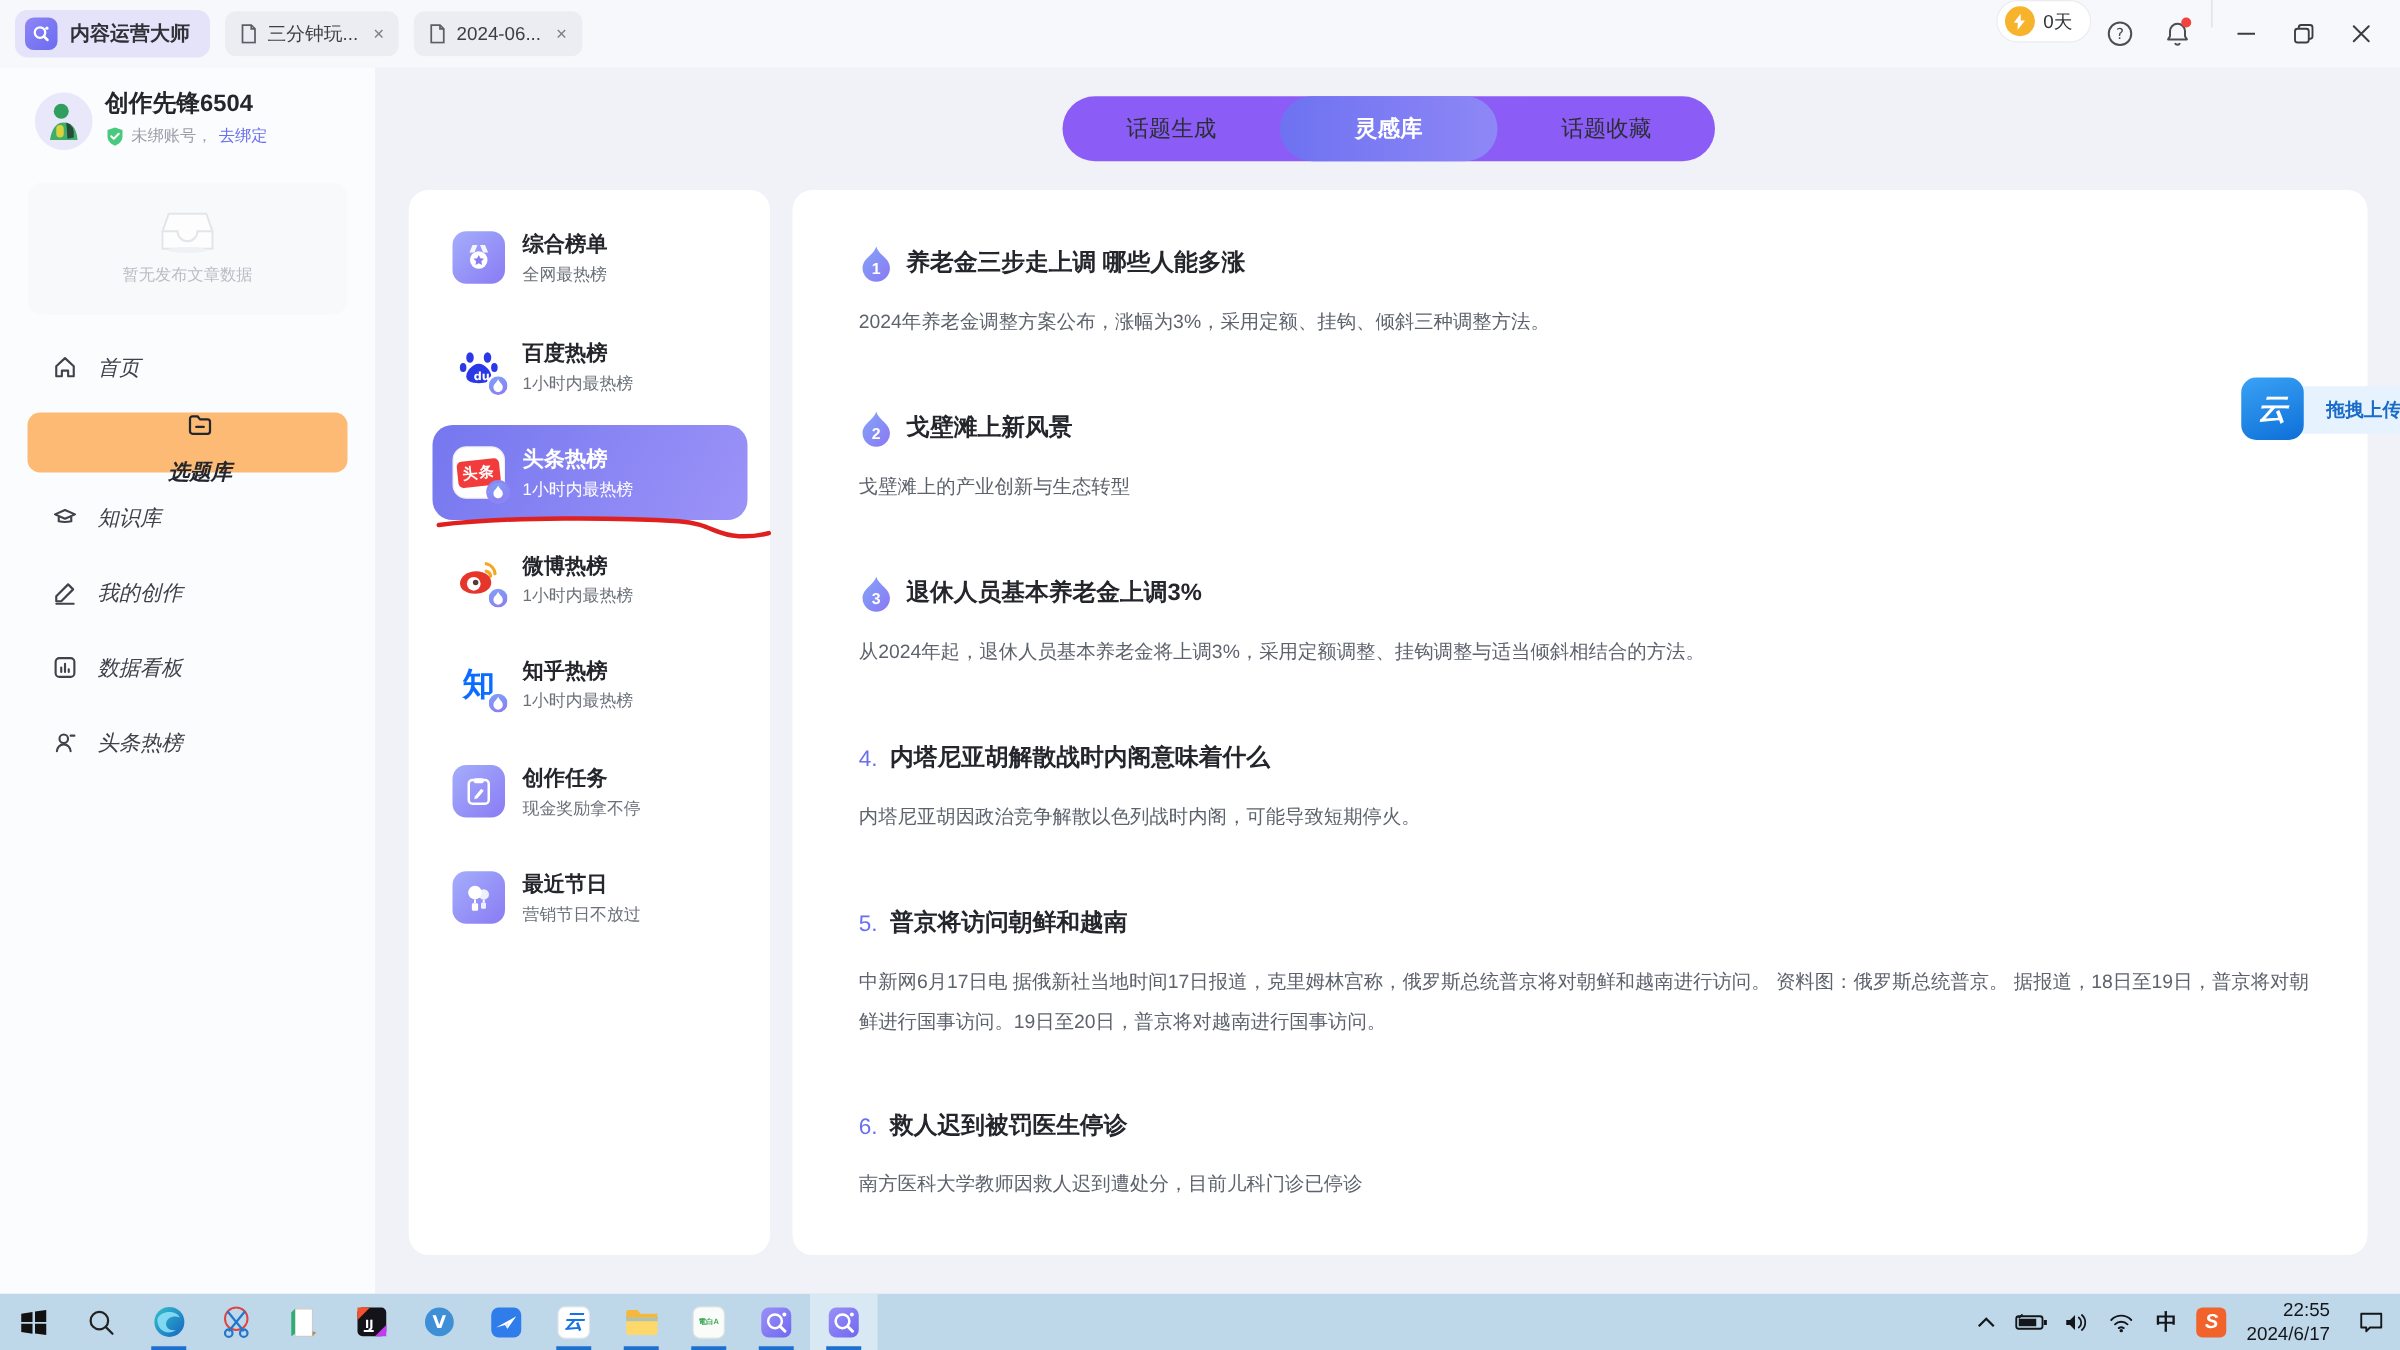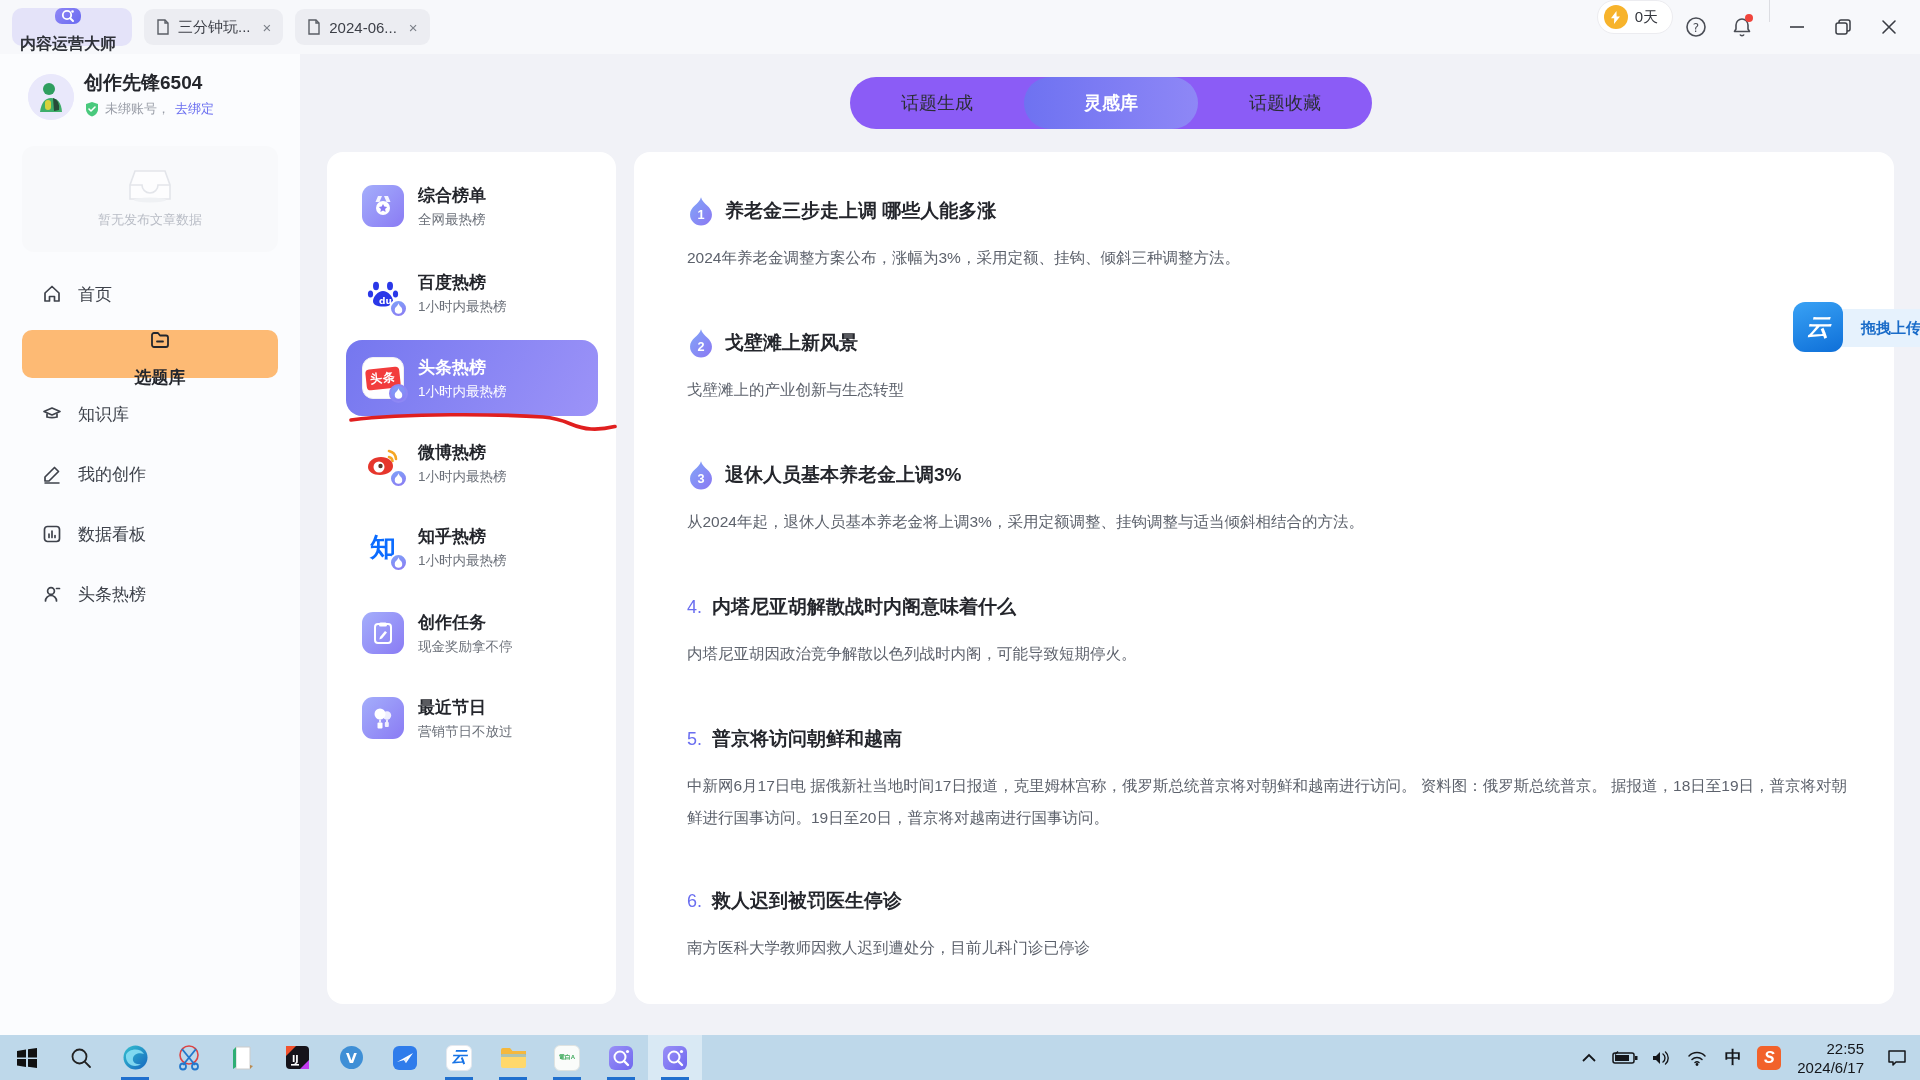--- a/index.html
+++ b/index.html
@@ -2,21 +2,21 @@
 <html><head>
 <meta charset="utf-8">
 <style>
   html,body{margin:0;padding:0;background:#dfe2ea;}
   *{box-sizing:border-box;}
   .screen{position:relative;width:1920px;height:1080px;background:#f1f2f7;
     font-family:"Liberation Sans","DejaVu Sans",sans-serif;overflow:hidden;color:#23262d;}
 
   
   .titlebar{position:absolute;left:0;top:0;width:1920px;height:54px;background:#f7f8fb;display:flex;align-items:center;}
-  .app-pill{display:flex;align-items:center;gap:10px;height:38px;margin-left:12px;padding:0 16px 0 8px;background:#e4e3f9;border-radius:10px;flex-direction:column;}
+  .app-pill{display:flex;align-items:center;gap:10px;height:38px;margin-left:12px;padding:0 16px 0 8px;background:#e4e3f9;border-radius:10px;}
   .app-logo{width:26px;height:26px;border-radius:7px;background:linear-gradient(135deg,#8f86f6,#6a6bf0);display:flex;align-items:center;justify-content:center;}
   .app-pill .t{font-size:16px;font-weight:bold;color:#2e3138;}
   .doc-tab{display:flex;align-items:center;gap:8px;height:36px;margin-left:12px;padding:0 12px;background:#ecedf2;border-radius:9px;font-size:15px;color:#3c3f47;}
   .doc-tab .x{color:#7b7f88;font-size:15px;margin-left:4px;cursor:default;}
   .tb-right{position:absolute;right:0;top:0;height:54px;display:flex;align-items:flex-start;}
   .days-pill{display:flex;align-items:center;gap:7px;height:34px;padding:0 14px 0 6px;background:#fff;border:1px solid #ececf0;border-radius:18px;font-size:15px;color:#33363d;}
   .bolt-circle{width:24px;height:24px;border-radius:50%;background:#f7b32b;display:flex;align-items:center;justify-content:center;}
   .tb-ic{width:46px;height:54px;display:flex;align-items:center;justify-content:center;position:relative;}
   .tb-divider{width:1px;height:22px;background:#dcdde2;margin:0 4px;}
   .bell-dot{position:absolute;top:14px;right:12px;width:8px;height:8px;border-radius:50%;background:#f0443c;}
@@ -24,21 +24,21 @@
   
   .sidebar{position:absolute;left:0;top:54px;width:300px;height:981px;background:#fbfcfe;}
   .avatar{position:absolute;left:28px;top:20px;width:46px;height:46px;border-radius:50%;background:#e9e8fb;overflow:hidden;}
   .u-name{position:absolute;left:84px;top:16px;font-size:19px;font-weight:bold;color:#24262c;}
   .u-bind{position:absolute;left:84px;top:46px;font-size:13px;color:#9a9ea8;display:flex;align-items:center;gap:5px;}
   .u-bind .link{color:#6a6ef0;}
   .empty-card{position:absolute;left:22px;top:92px;width:256px;height:106px;background:#f8f9fb;border-radius:12px;
     display:flex;flex-direction:column;align-items:center;justify-content:center;gap:8px;}
   .empty-card .txt{font-size:13px;color:#b9bdc6;}
   .nav{position:absolute;left:22px;top:216px;width:256px;}
-  .nav-item{height:48px;margin-bottom:12px;border-radius:10px;display:flex;align-items:center;padding-left:20px;gap:16px;font-size:17px;color:#3e424b;}
+  .nav-item{height:48px;margin-bottom:12px;border-radius:10px;display:flex;align-items:center;padding-left:20px;gap:16px;font-size:17px;color:#3e424b;font-style:italic;}
   .nav-item.active{background:#fdba74;font-weight:bold;color:#23262d;flex-direction:column;}
   .nav-item svg{flex:0 0 auto;}
 
   
   .tabsrow{position:absolute;left:850px;top:77px;width:522px;height:52px;background:#8b5cf6;border-radius:26px;display:flex;}
   .seg-tab{flex:1;display:flex;align-items:center;justify-content:center;font-size:18px;color:#2b2e35;border-radius:26px;}
   .seg-tab.active{background:linear-gradient(90deg,#6e72f1,#8e87f6);color:#fff;font-weight:bold;}
 
   
   .hotcard{position:absolute;left:327px;top:152px;width:289px;height:852px;background:#fff;border-radius:16px;}

